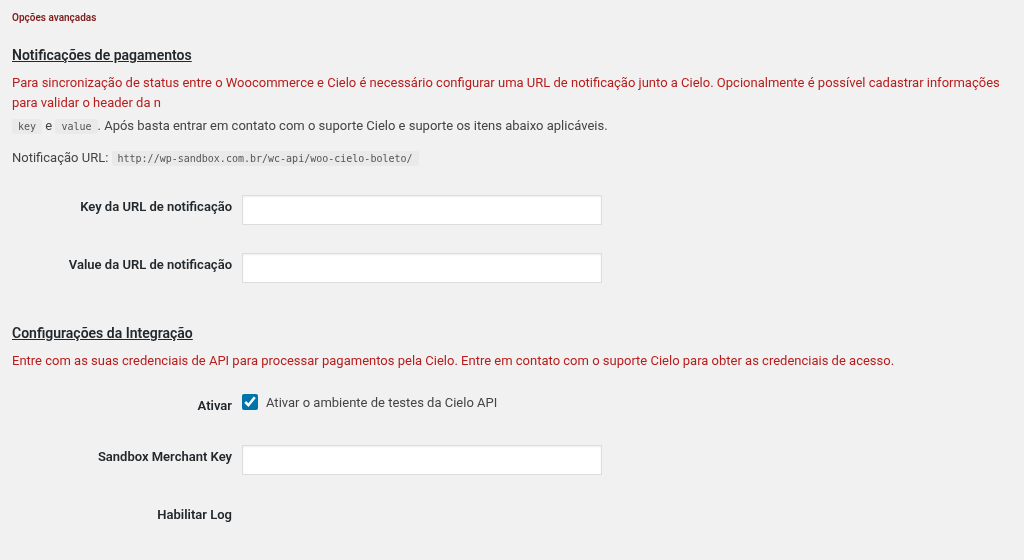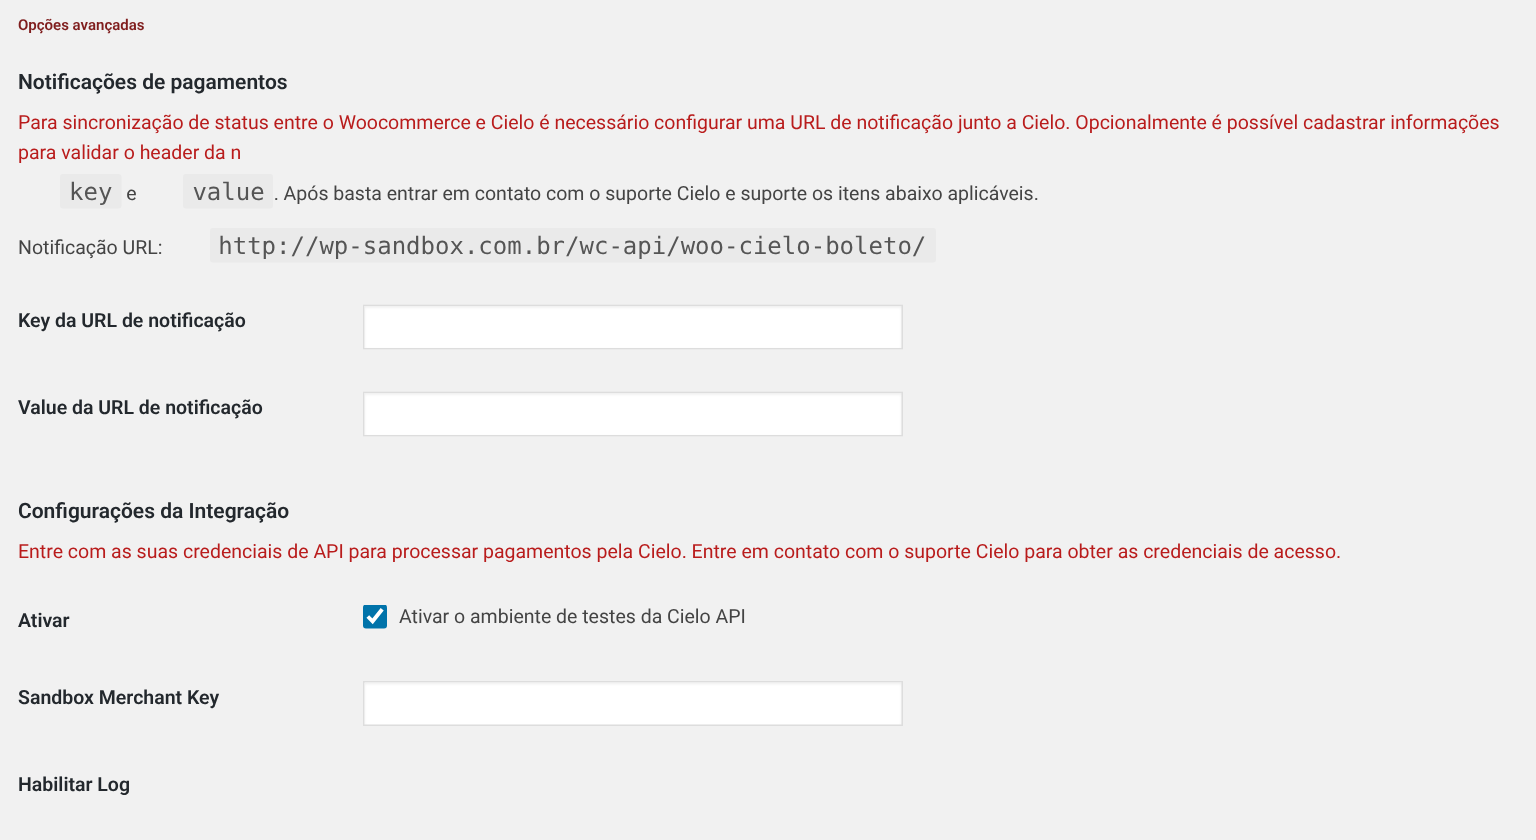--- a/index.html
+++ b/index.html
@@ -16,49 +16,49 @@
       color: #7f1d1d;
       margin-bottom: 16px;
       margin-top: 0;
     }
     h3.subsection-title {
       font-size: 14px;
       font-weight: 600;
       color: #23282d;
       margin-top: 28px;
       margin-bottom: 10px;
+      text-decoration: underline;
     }
     p.desc {
       color: #b91c1c;
       line-height: 1.5;
       margin-bottom: 4px;
     }
     code.inline {
       background: #eaeaea;
       padding: 2px 6px;
       border-radius: 2px;
       font-family: Consolas, Monaco, monospace;
-      font-size: 16px;
+      font-size: 10px;
       color: #555;
-      margin-left: 28px;
     }
     .url-line {
       margin-top: 14px;
       margin-bottom: 16px;
     }
     .url-label {
       color: #444;
     }
     table.form-table {
       width: 100%;
       border-collapse: collapse;
       margin-top: 10px;
     }
     table.form-table th {
-      text-align: left;
+      text-align: right;
       vertical-align: top;
       width: 230px;
       padding: 18px 10px 18px 0;
       font-weight: 600;
       color: #23282d;
       font-size: 13px;
     }
     table.form-table td {
       padding: 14px 10px 14px 0;
       vertical-align: top;

